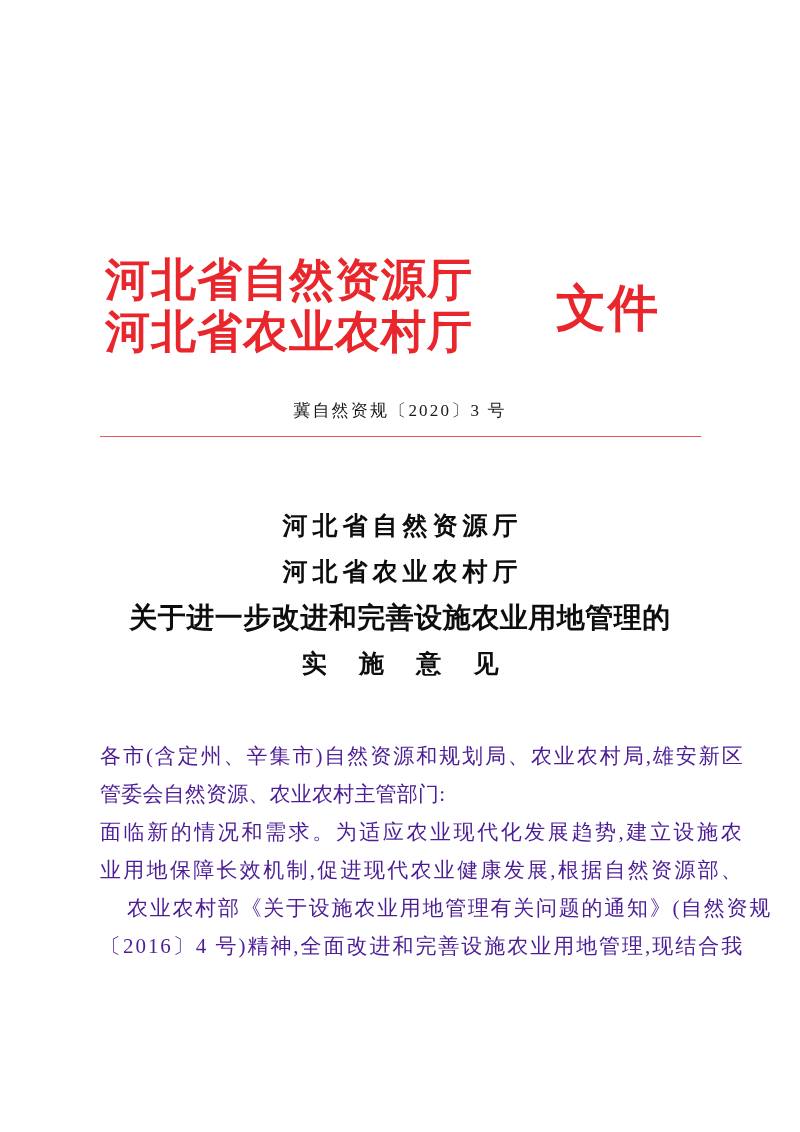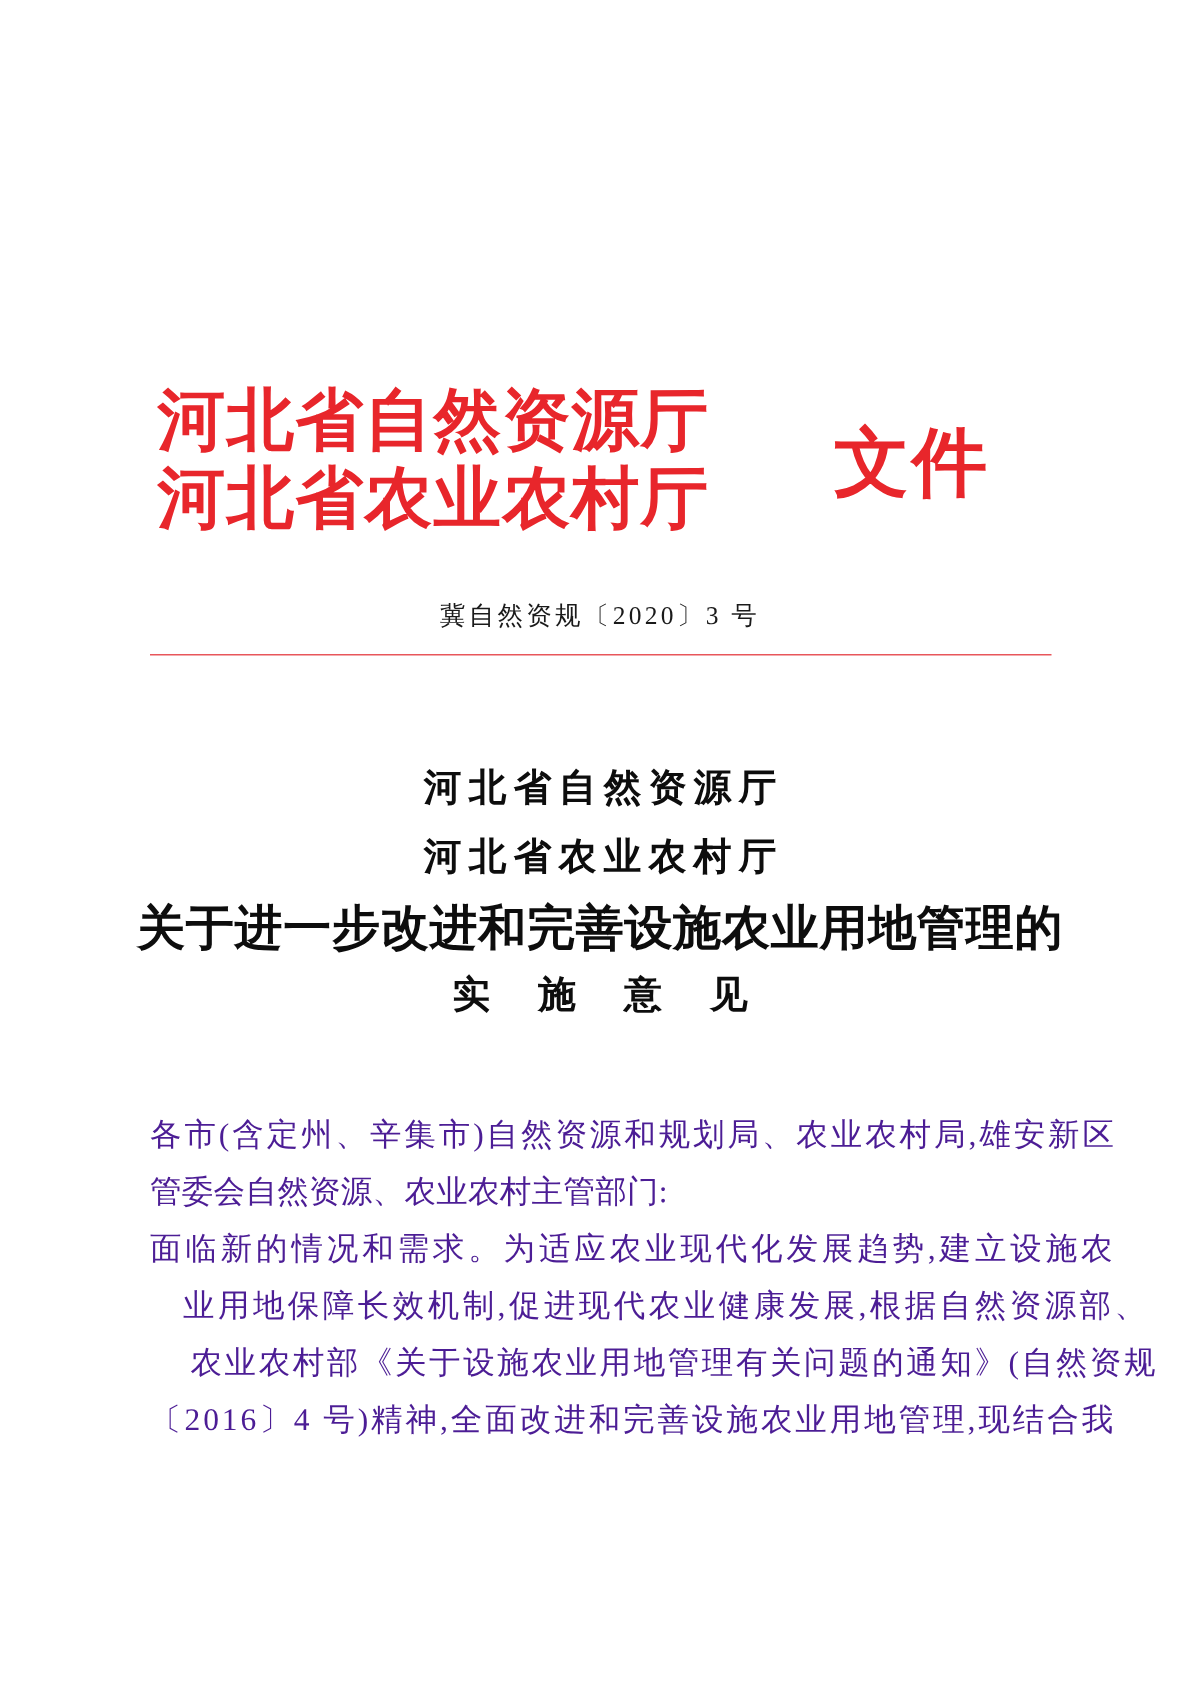--- a/index.html
+++ b/index.html
@@ -94,21 +94,21 @@
   .title-line {
     font-family: "Liberation Serif", "DejaVu Serif", serif;
     font-weight: 700;
     font-size: 25px;
     line-height: 46px;
     color: #0d0d0d;
     white-space: nowrap;
   }
   .title-line.spaced     { letter-spacing: 5px; text-indent: 5px; }
   .title-line.wide       { letter-spacing: 13px; text-indent: 13px; }
-  .title-line.full       { letter-spacing: 0.5px; font-size: 32px; }
+  .title-line.full       { letter-spacing: 0.5px; font-size: 28px; }
 
   
   .body-block {
     position: absolute;
     left: 100px;
     top: 737px;
     width: 601px;
   }
   .body-line {
     font-family: "Liberation Serif", "DejaVu Serif", serif;
@@ -143,18 +143,18 @@
     <div class="title-line spaced">河北省自然资源厅</div>
     <div class="title-line spaced">河北省农业农村厅</div>
     <div class="title-line full">关于进一步改进和完善设施农业用地管理的</div>
     <div class="title-line wide">实 施 意 见</div>
   </div>
 
   <div class="body-block">
     <div class="body-line" style="letter-spacing: 1.94569px;">各市(含定州、辛集市)自然资源和规划局、农业农村局,雄安新区</div>
     <div class="body-line">管委会自然资源、农业农村主管部门:</div>
     <div class="body-line" style="letter-spacing: 2.57095px;">面临新的情况和需求。为适应农业现代化发展趋势,建立设施农</div>
-    <div class="body-line" style="letter-spacing: 2.30491px; margin-left: 22px;">业用地保障长效机制,促进现代农业健康发展,根据自然资源部、</div>
+    <div class="body-line" style="letter-spacing: 2.30491px;">业用地保障长效机制,促进现代农业健康发展,根据自然资源部、</div>
     <div class="body-line" style="letter-spacing: 1.72511px; margin-left: 27px;">农业农村部《关于设施农业用地管理有关问题的通知》(自然资规</div>
     <div class="body-line" style="letter-spacing: 1.9666px;">〔2016〕4 号)精神,全面改进和完善设施农业用地管理,现结合我</div>
   </div>
 
 </div>
 
 </body></html>

